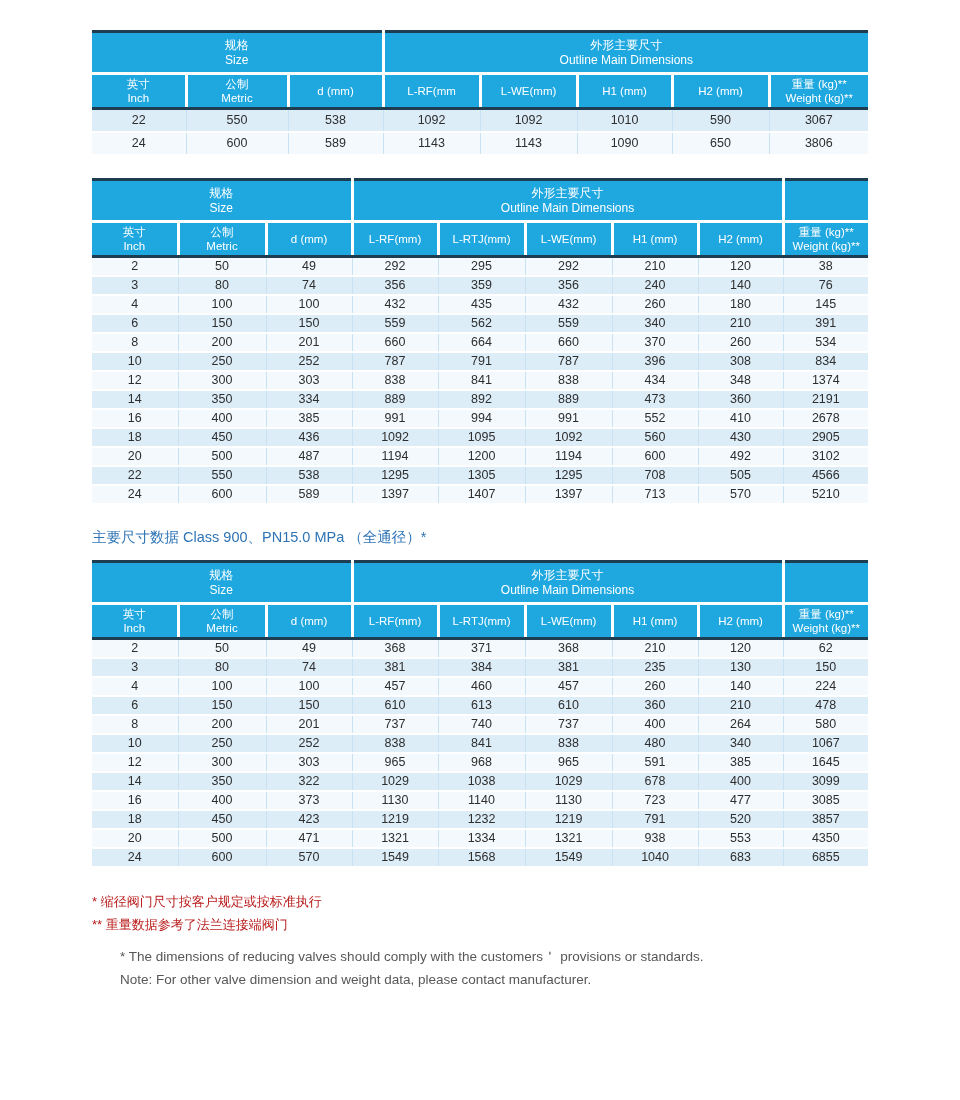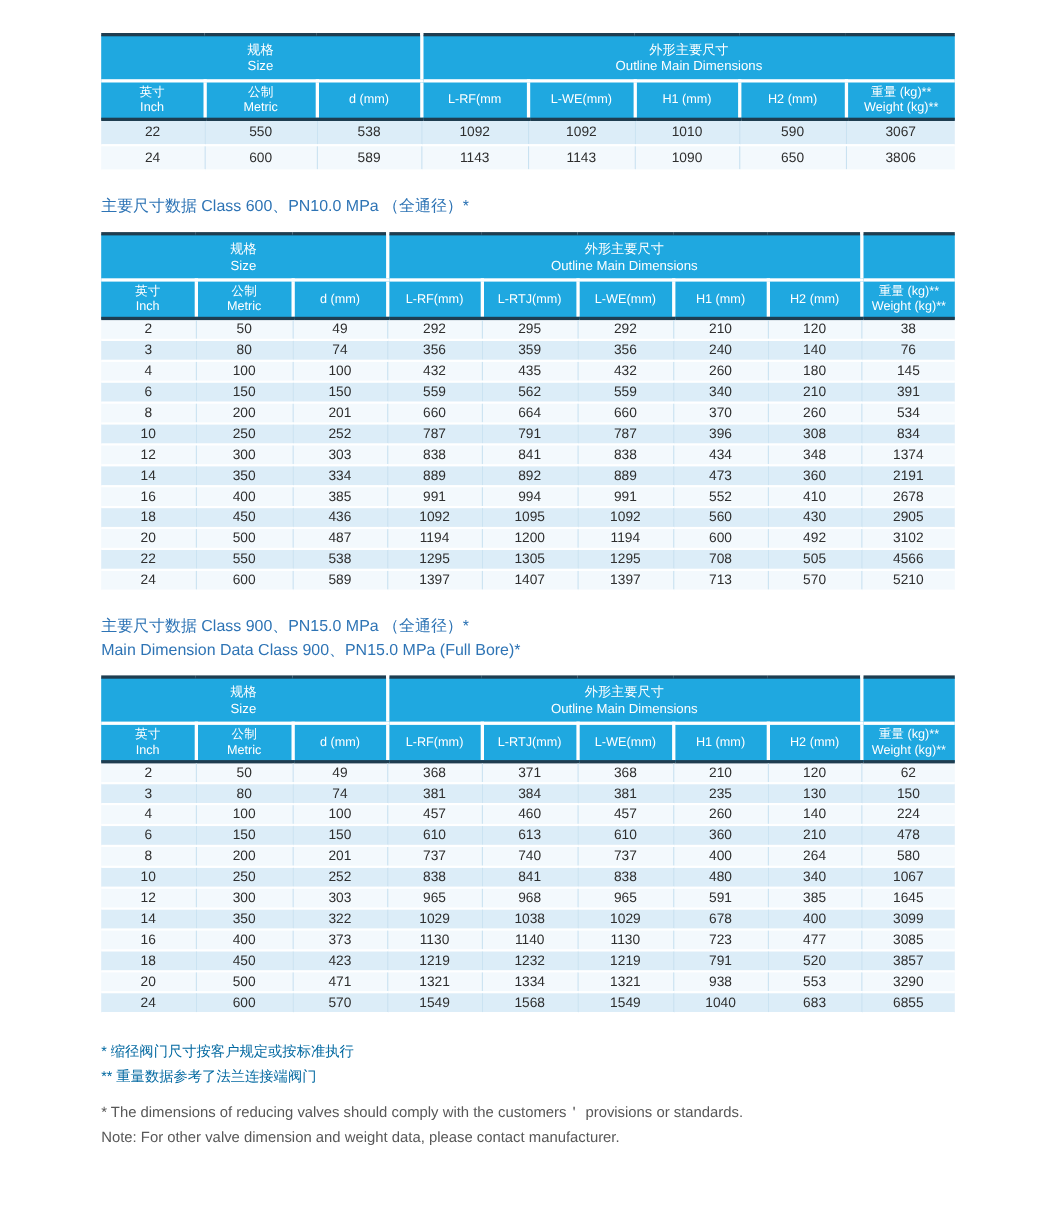--- a/index.html
+++ b/index.html
@@ -53,23 +53,23 @@
     padding: 0 2px;
   }
   .dim-table td:last-child { border-right: none; }
   .dim-table tr.blue  td { background: #DCEDF8; }
   .dim-table tr.light td { background: #F3F9FD; }
   table.rows-big td   { height: 21px; line-height: 21px; }
   table.rows-small td { height: 17px; line-height: 17px; }
 
   
   .footnotes { margin-top: 22px; }
-  .foot-zh .f-line { font-size: 13px;   color: #0369a1; line-height: 23px; }
+  .foot-zh .f-line { font-size: 13px;   color: #b91c1c; line-height: 23px; }
   .foot-en { margin-top: 9px; }
-  .foot-en .f-line { font-size: 13.5px; color: #575757; line-height: 23px; }
+  .foot-en .f-line { font-size: 13.5px; color: #575757; line-height: 23px; margin-left: 28px; }
 </style>
 </head>
 <body>
 
 <div class="page">
 
   <table class="dim-table rows-big">
       <colgroup>
         <col style="width: 94px;">
         <col style="width: 102px;">
@@ -114,21 +114,20 @@
           <td>1143</td>
           <td>1143</td>
           <td>1090</td>
           <td>650</td>
           <td>3806</td>
         </tr>
       </tbody>
     </table>
 
   <div class="sec-title">
-    <div class="line">主要尺寸数据 Class 600、PN10.0 MPa （全通径）*</div>
   </div>
 
   <table class="dim-table rows-small">
       <colgroup>
         <col style="width: 86px;">
         <col style="width: 88px;">
         <col style="width: 86px;">
         <col style="width: 86px;">
         <col style="width: 87px;">
         <col style="width: 87px;">
@@ -296,21 +295,20 @@
           <td>1397</td>
           <td>713</td>
           <td>570</td>
           <td>5210</td>
         </tr>
       </tbody>
     </table>
 
   <div class="sec-title">
     <div class="line">主要尺寸数据 Class 900、PN15.0 MPa （全通径）*</div>
-    <div class="line">Main Dimension Data Class 900、PN15.0 MPa (Full Bore)*</div>
   </div>
 
   <table class="dim-table rows-small">
       <colgroup>
         <col style="width: 86px;">
         <col style="width: 88px;">
         <col style="width: 86px;">
         <col style="width: 86px;">
         <col style="width: 87px;">
         <col style="width: 87px;">
@@ -449,21 +447,21 @@
         </tr>
         <tr class="light">
           <td>20</td>
           <td>500</td>
           <td>471</td>
           <td>1321</td>
           <td>1334</td>
           <td>1321</td>
           <td>938</td>
           <td>553</td>
-          <td>3290</td>
+          <td>4350</td>
         </tr>
         <tr class="blue">
           <td>24</td>
           <td>600</td>
           <td>570</td>
           <td>1549</td>
           <td>1568</td>
           <td>1549</td>
           <td>1040</td>
           <td>683</td>

